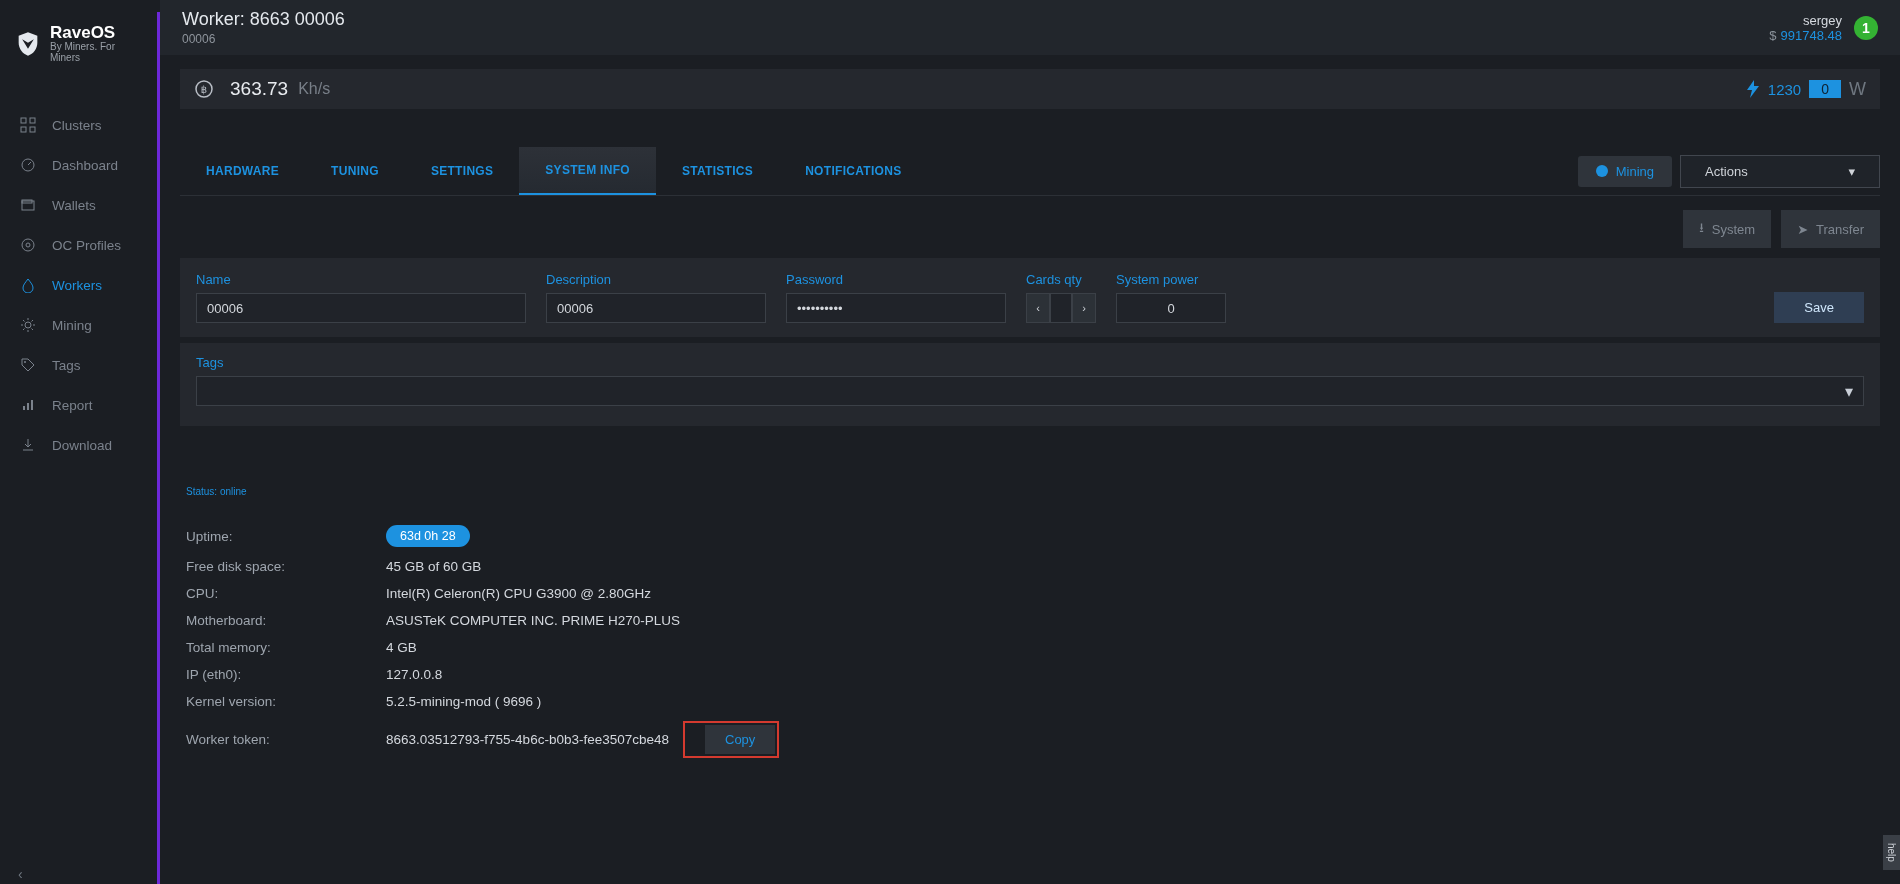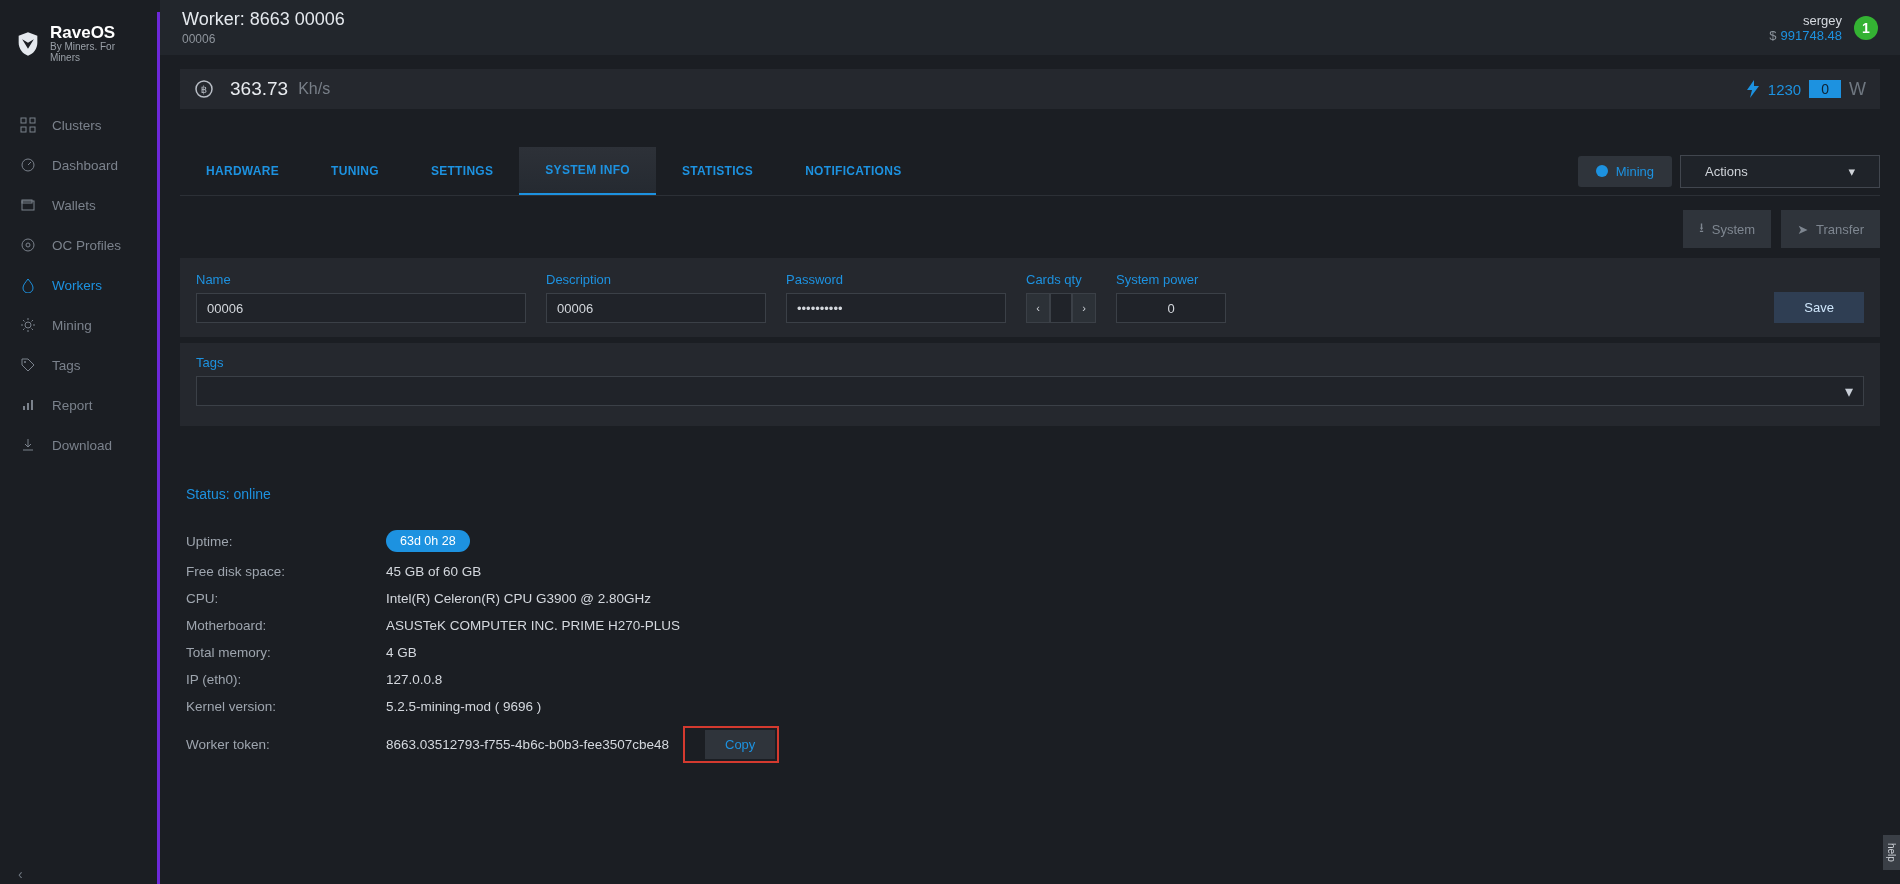--- a/index.html
+++ b/index.html
@@ -46,21 +46,21 @@
 .form-col label { color:#1d92e0; font-size:13px; }
 .form-col input { background:#202329; border:1px solid #3b4047; color:#d3d7dc; padding:6px 10px; font-size:13px; height:30px; }
 .stepper { display:flex; align-items:stretch; }
 .step-btn { width:24px; background:#2c3137; border:1px solid #3b4047; color:#cfd3d9; display:flex; align-items:center; justify-content:center; cursor:pointer; font-size:11px; }
 .step-val { width:21px; text-align:center; background:#202329; border-top:1px solid #3b4047; border-bottom:1px solid #3b4047; color:#d3d7dc; height:30px; font-size:13px; }
 .save-btn { margin-left:auto; background:#2f3e53; color:#cfe6fb; border:none; padding:8px 30px; font-size:13px; cursor:pointer; }
 .tags-panel { background:#25282e; margin-top:6px; padding:12px 16px 20px; }
 .tags-label { color:#1d92e0; font-size:13px; margin-bottom:6px; }
 .tags-select { background:#202329; border:1px solid #3b4047; height:30px; display:flex; align-items:center; justify-content:flex-end; padding:0 10px; cursor:pointer; }
 .info-block { margin-top:60px; padding:0 6px; }
-.status-line { color:#1d92e0; font-size:14px; margin-bottom:22px; }
+.status-line { color:#1d92e0; font-size:10px; margin-bottom:22px; }
 .info-row { display:flex; align-items:center; padding:6px 0; font-size:13.5px; }
 .info-key { width:200px; color:#9ea5ae; }
 .info-val { color:#d4d8de; }
 .uptime-pill { background:#1d92e0; color:#fff; padding:4px 14px; border-radius:14px; font-size:12.5px; }
 .copy-btn { background:#2f343b; color:#1d92e0; border:none; padding:7px 20px; margin-left:18px; font-size:13px; cursor:pointer; }
 .copy-highlight { border:2px solid #d43a2f; padding:2px; display:inline-block; margin-left:14px; }
 .help-tab { position:absolute; right:0; bottom:14px; background:#3a3f46; color:#cfd3d9; font-size:10px; padding:8px 3px; writing-mode:vertical-rl; cursor:pointer; }
 .collapse-arr { position:absolute; left:18px; bottom:14px; color:#6f7780; font-size:14px; cursor:pointer; }
 </style>
 </head>

